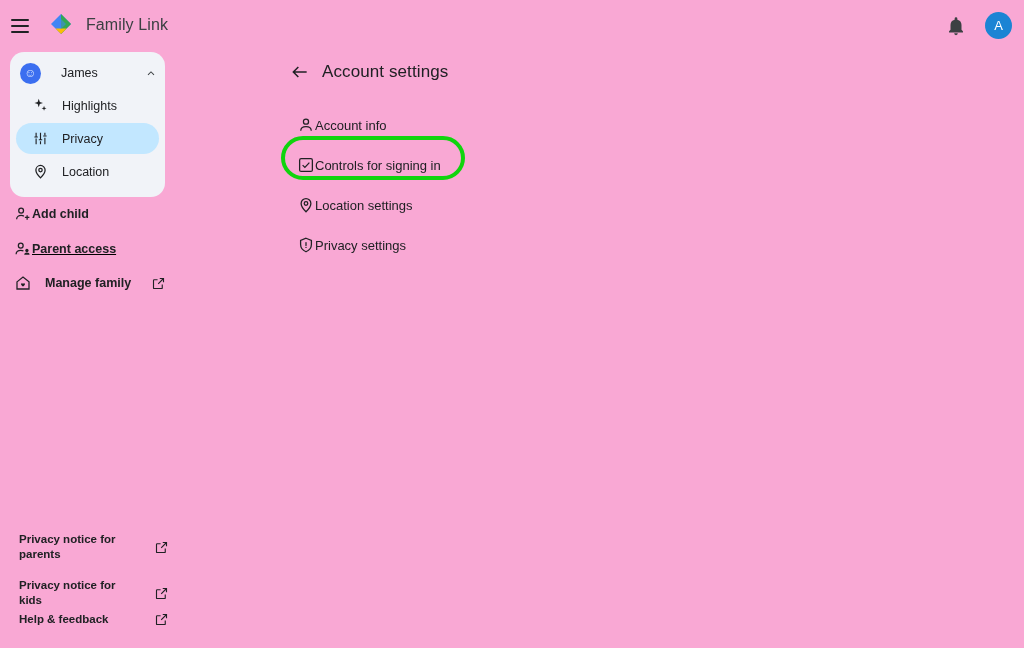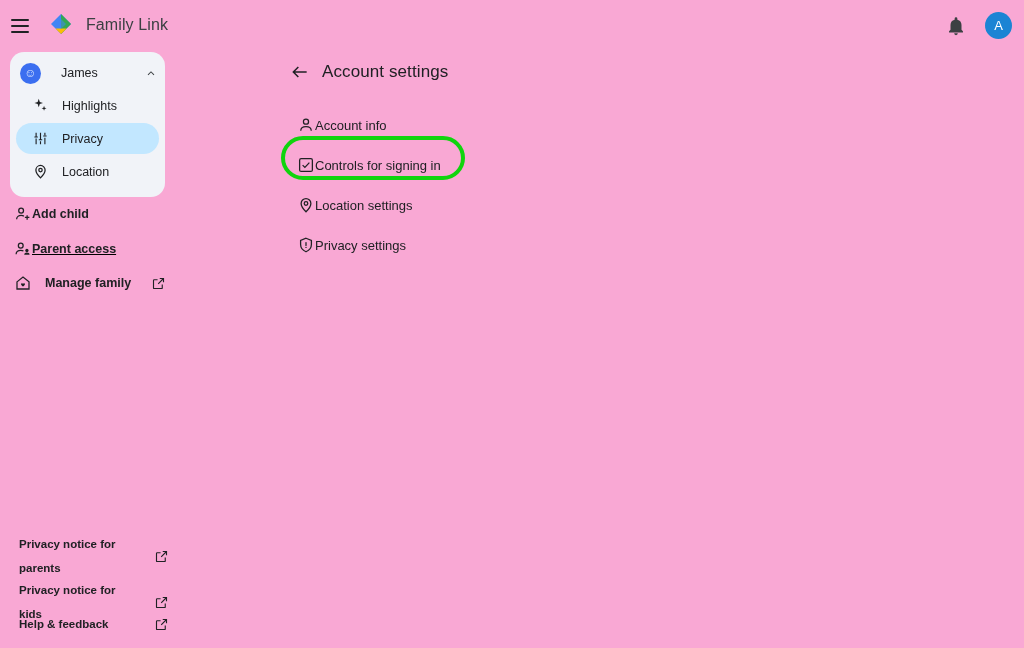--- a/index.html
+++ b/index.html
@@ -71,21 +71,21 @@
     position: absolute; left: 14px; display: flex; align-items: center;
     cursor: pointer; width: 152px;
   }
   .side-link .nav-icon { width: 18px; height: 18px; }
   .side-link .nav-label { font-size: 12.5px; color: #202124; font-weight: 600; }
 
   .footer-link {
     position: absolute; left: 19px; width: 150px; display: flex;
     align-items: center; justify-content: space-between; cursor: pointer;
   }
-  .footer-link .txt { font-size: 11.5px; color: #202124; font-weight: 600; line-height: 24px; width: 110px; }
+  .footer-link .txt { font-size: 11.5px; color: #202124; font-weight: 600; line-height: 15px; width: 110px; }
   .ext { width: 15px; height: 15px; flex:none; }
 
   
   .main { position: absolute; left: 240px; top: 52px; width: 784px; height: 596px; }
   .main-head { position: absolute; left: 50px; top: 10px; display: flex; align-items: center; gap: 12px; }
   .back-arrow { width: 20px; height: 20px; cursor: pointer; }
   .main-title { font-size: 17px; color: #202124; letter-spacing: .1px; }
 
   .settings-list { position: absolute; left: 50px; top: 53px; width: 400px; }
   .settings-item {

